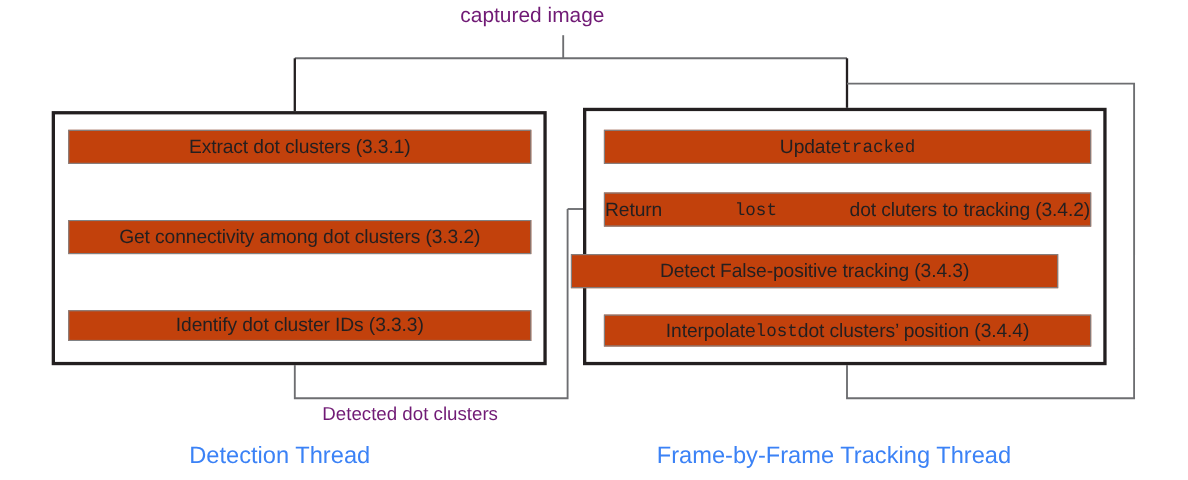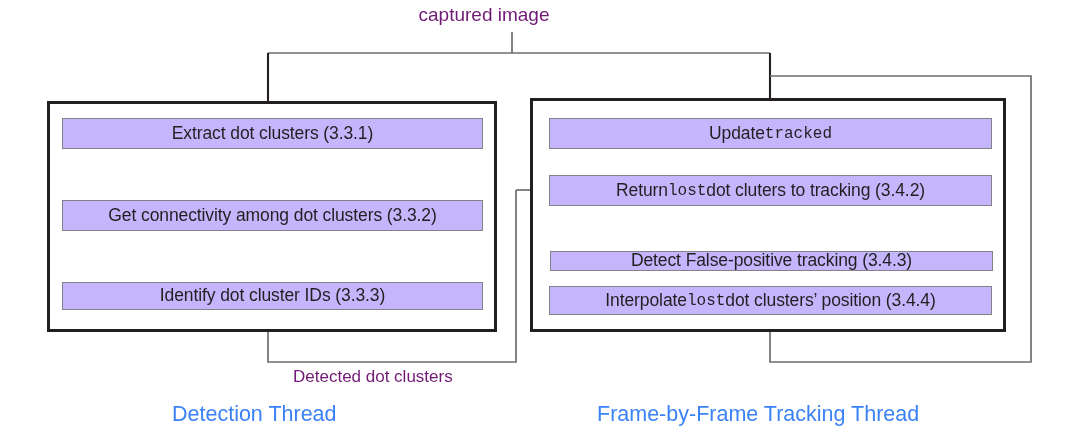--- a/index.html
+++ b/index.html
@@ -64,21 +64,21 @@
   #panel-tracking {
     left: 530px;
     top: 98px;
     width: 476px;
     height: 234px;
   }
 
   
   .step-box {
     position: absolute;
-    background: #c4b5fd;
+    background: #c2410c;
     border: 1.6px solid #808285;
     box-sizing: border-box;
     display: flex;
     align-items: center;
     justify-content: center;
     font-size: 17.5px;
     line-height: 1;
     white-space: nowrap;
     letter-spacing: -0.1px;
     color: #231f20;
@@ -90,22 +90,22 @@
   }
   .step-box .seg { display: inline; }
 
   
   #step-3-3-1 { left: 62px;  top: 118px; width: 421px; height: 31px; }
   #step-3-3-2 { left: 62px;  top: 200px; width: 421px; height: 31px; }
   #step-3-3-3 { left: 62px;  top: 282px; width: 421px; height: 28px; }
 
   
   #step-3-4-1 { left: 549px; top: 118px; width: 443px; height: 31px; }
-  #step-3-4-2 { left: 549px; top: 175px; width: 443px; height: 31px; }
-  #step-3-4-3 { left: 550px; top: 231px; width: 443px; height: 20px; margin-top: 20px; }
+  #step-3-4-2 { left: 549px; top: 175px; width: 443px; height: 31px; justify-content: space-between; }
+  #step-3-4-3 { left: 519px; top: 231px; width: 443px; height: 31px; }
   #step-3-4-4 { left: 549px; top: 286px; width: 443px; height: 29px; }
 
   
   .free-label {
     position: absolute;
     white-space: nowrap;
     color: #701a75;
     line-height: 1;
   }
   #label-captured-image {

